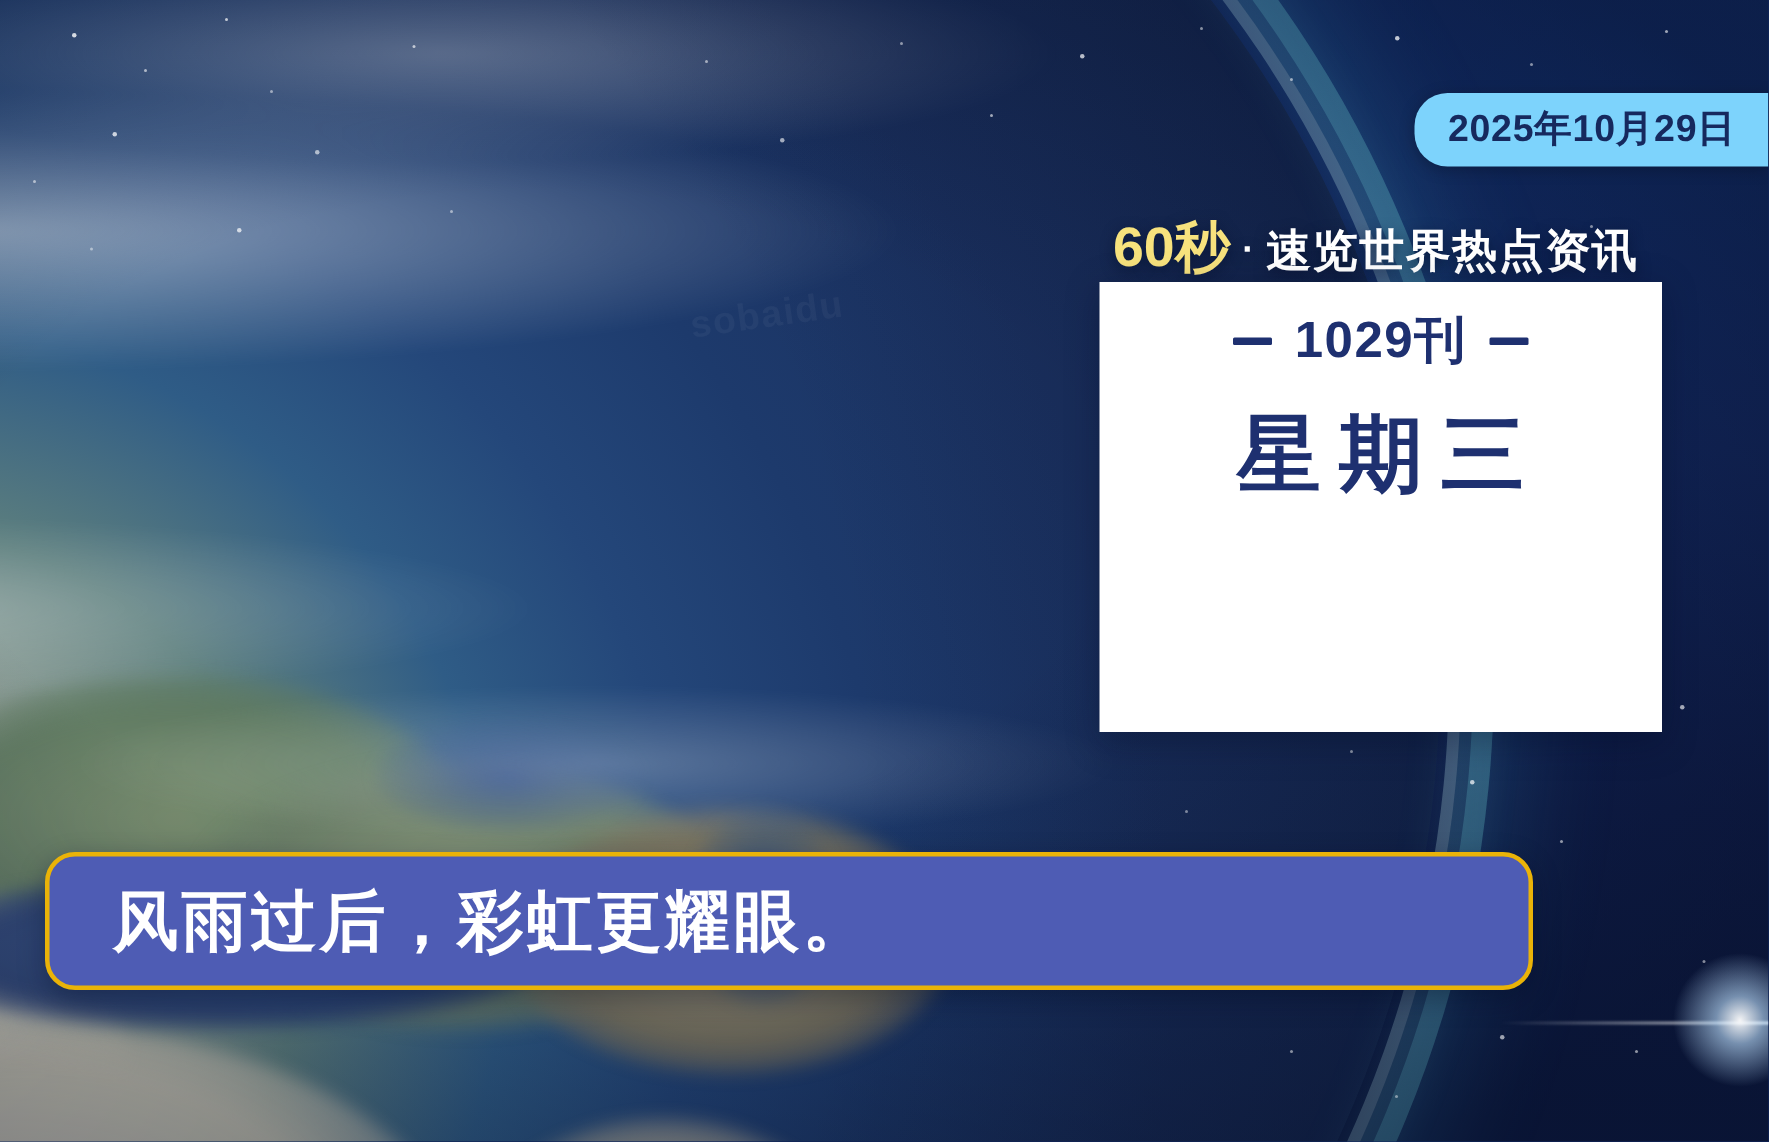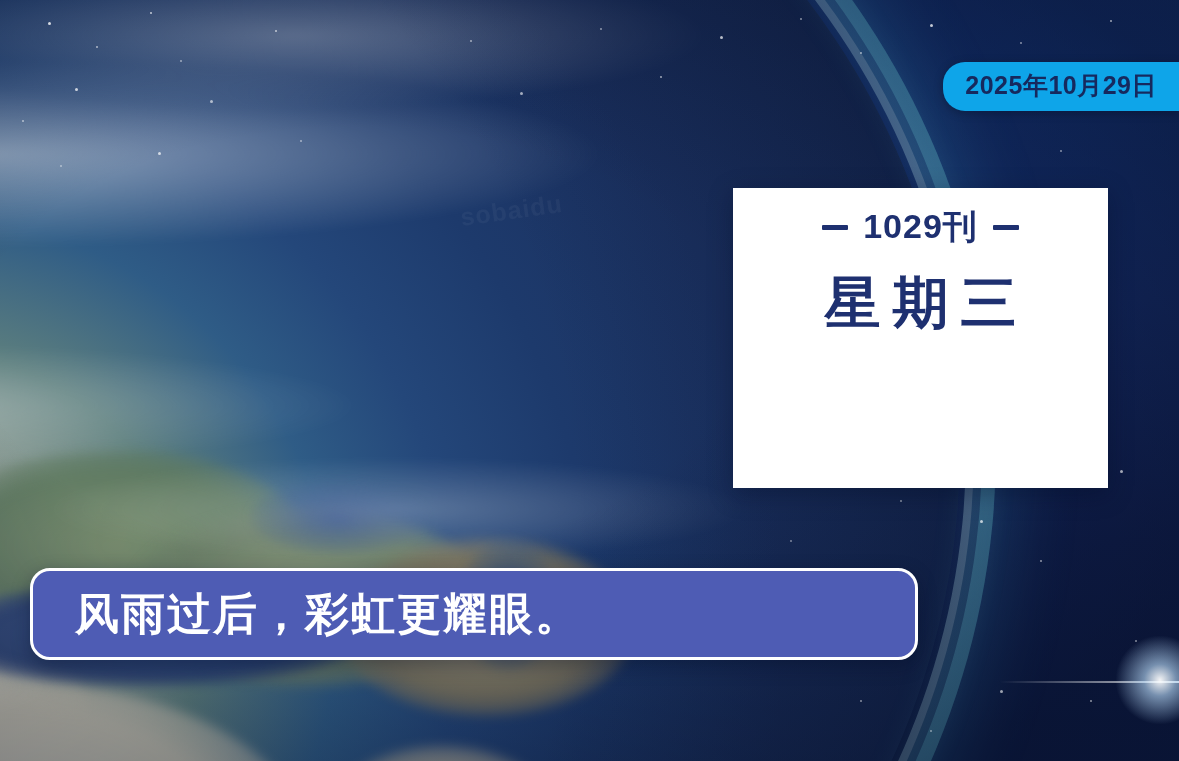--- a/index.html
+++ b/index.html
@@ -120,21 +120,21 @@
     font-size:176px;
     color:#f2f3f5;
     display:block;
     margin-top:-16px;
     text-shadow:0 5px 16px rgba(6,16,45,.5);
   }
 
   
   .date-pill{
     position:absolute;right:0;top:62px;
-    background:#0ea5e9;
+    background:#7dd3fc;
     color:#16295e;
     font-size:25px;font-weight:700;
     padding:7px 22px 9px 22px;
     border-radius:22px 0 0 22px;
     letter-spacing:.5px;
     box-shadow:0 2px 10px rgba(0,0,0,.25);
     white-space:nowrap;
   }
 
   
@@ -179,23 +179,23 @@
   }
   .card-lunar{
     margin-top:14px;
     color:#1e3070;font-weight:900;font-size:62px;letter-spacing:8px;
     text-indent:8px;
   }
 
   
   .quote-bar{
     position:absolute;left:30px;top:568px;
-    width:888px;height:92px;
+    width:992px;height:92px;
     background:#4e5cb4;
-    border:3px solid #ffffff;
+    border:3px solid #eab308;
     border-radius:20px;
     box-sizing:border-box;
     display:flex;align-items:center;
     padding-left:42px;
     box-shadow:0 6px 18px rgba(4,12,38,.35);
   }
   .quote-text{
     color:#ffffff;font-size:44px;font-weight:900;letter-spacing:2px;
     white-space:nowrap;
   }
@@ -273,20 +273,25 @@
     <div class="star" style="left:740px;top:620px;width:2px;height:2px;opacity:.4"></div>
     <div class="flare-streak"></div>
     <div class="flare"></div>
   </div>
 
   <div class="watermark">sobaidu</div>
 
 
   <div class="date-pill">2025年10月29日</div>
 
+  <div class="tagline">
+    <span class="tag-60">60秒</span>
+    <span class="tag-dot">·</span>
+    <span class="tag-rest">速览世界热点资讯</span>
+  </div>
 
   <div class="card">
     <div class="card-issue">
       <span class="dash"></span>
       <span>1029刊</span>
       <span class="dash"></span>
     </div>
     <div class="card-weekday">星期三</div>
   </div>
 

